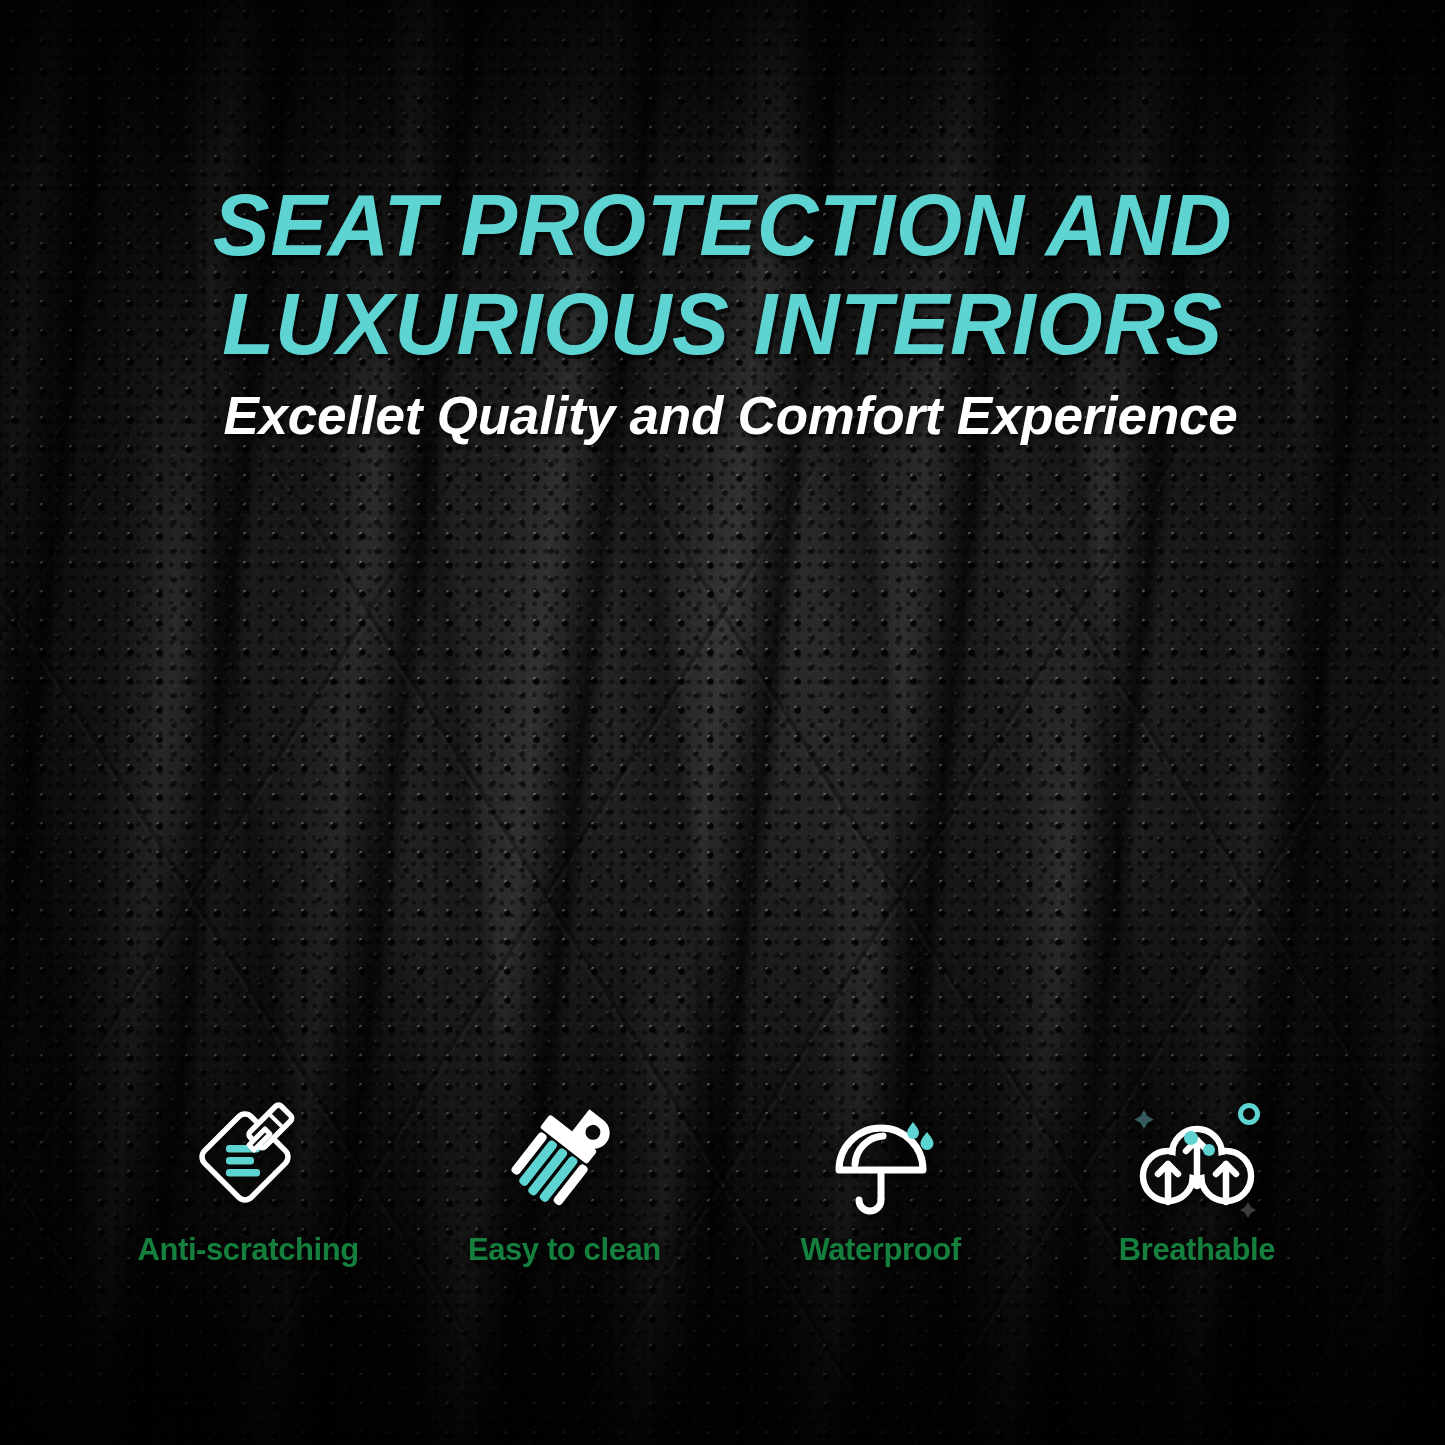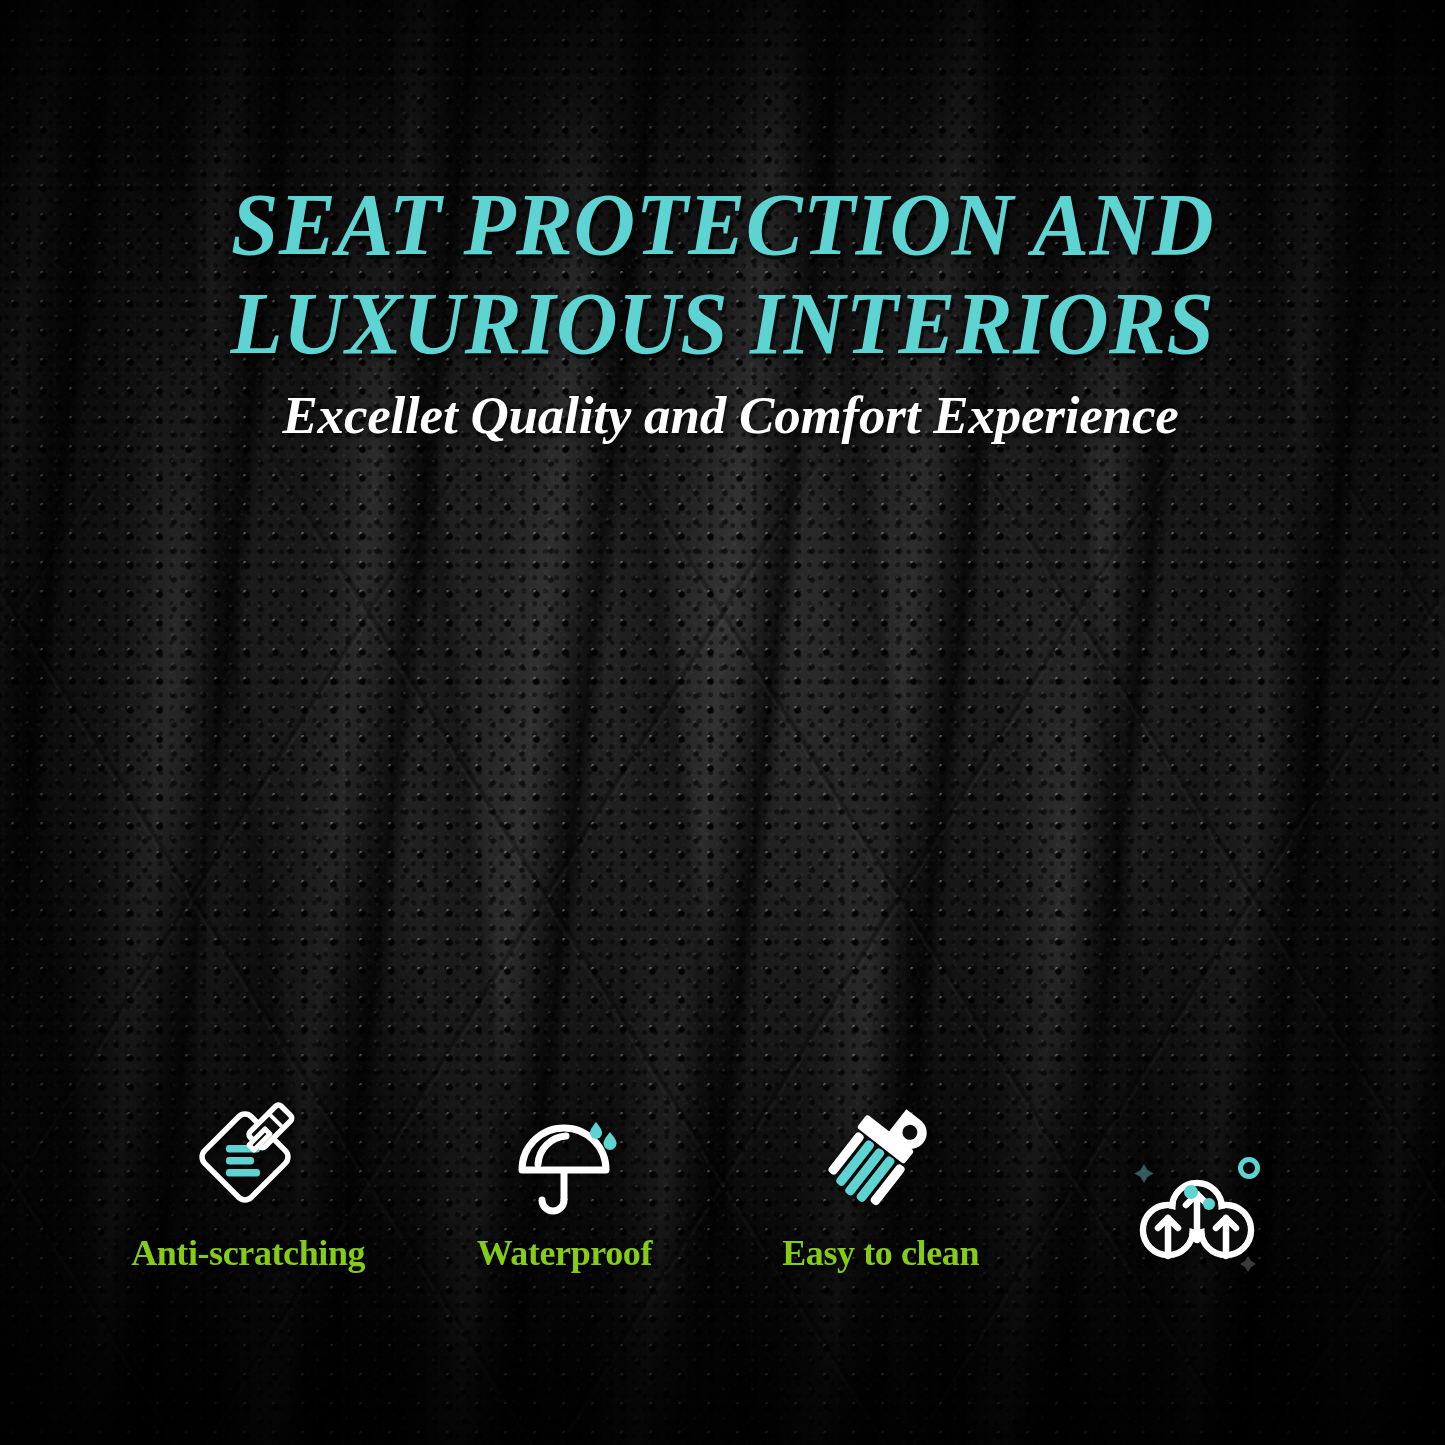--- a/index.html
+++ b/index.html
@@ -3,21 +3,21 @@
 <meta charset="utf-8">
 <style>
   html,body{margin:0;padding:0;background:#000;}
   *{box-sizing:border-box;}
 
   #stage{
     position:relative;
     width:1445px;height:1445px;
     overflow:hidden;
     background:#0a0a0a;
-    font-family:Liberation Serif, serif;
+    font-family:Liberation Sans, sans-serif;
   }
 
   
   .bg-layer{position:absolute;inset:0;}
 
   
   .bg-base{
     background:
       radial-gradient(ellipse 70% 55% at 50% 42%, #232323 0%, #161616 45%, #0b0b0b 78%, #050505 100%);
   }
@@ -156,23 +156,23 @@
   }
   .feature-icon{
     height:122px;
     display:flex;
     align-items:flex-end;
     justify-content:center;
     filter:drop-shadow(0 2px 6px rgba(0,0,0,.8));
   }
   .feature-label{
     margin-top:12px;
-    font-size:36px;
+    font-size:31px;
     font-weight:bold;
-    color:#84cc16;
+    color:#15803d;
     letter-spacing:-.4px;
     white-space:nowrap;
     text-shadow:1px 2px 6px rgba(0,0,0,.85);
     -webkit-user-select:none;user-select:none;
   }
 </style>
 </head>
 <body>
 
 <div id="stage">
@@ -211,59 +211,59 @@
 
           <path d="M63 47 L79 31 L84 36 L68 52 Z" stroke="#ffffff" stroke-width="5" stroke-linejoin="round" fill="#0d0d0d"></path>
         </svg>
       </div>
       <div class="feature-label">Anti-scratching</div>
     </div>
 
     <div class="feature">
       <div class="feature-icon">
         <svg width="124" height="122" viewBox="0 0 124 122" fill="none" aria-hidden="true">
-
-          <path d="M20 72 A42 42 0 0 1 104 72 Z" stroke="#ffffff" stroke-width="7" stroke-linejoin="round" fill="none"></path>
-
-          <path d="M36 66 A30 30 0 0 1 64 38" stroke="#ffffff" stroke-width="7" stroke-linecap="round" fill="none"></path>
-
-          <line x1="62" y1="72" x2="62" y2="102" stroke="#ffffff" stroke-width="7" stroke-linecap="butt"></line>
-
-          <path d="M62 102 A11 11 0 0 1 40 102" stroke="#ffffff" stroke-width="7" stroke-linecap="round" fill="none"></path>
-
-          <path d="M94 24 c4 5 6 8 6 11 a6 6 0 0 1 -12 0 c0 -3 2 -6 6 -11 z" fill="#5ED4D2"></path>
-          <path d="M108 34 c4.5 5.5 6.5 8.5 6.5 11.5 a6.5 6.5 0 0 1 -13 0 c0 -3 2 -6 6.5 -11.5 z" fill="#5ED4D2"></path>
-        </svg>
-      </div>
-      <div class="feature-label">Waterproof</div>
-    </div>
-
-    <div class="feature">
-      <div class="feature-icon">
-        <svg width="124" height="122" viewBox="0 0 124 122" fill="none" aria-hidden="true">
           <g transform="rotate(38 62 60)">
 
             <path d="M52 6 h18 a16 16 0 0 1 0 32 h-18 z" fill="#ffffff"></path>
             <circle cx="69" cy="22" r="7.5" fill="#0b0b0b"></circle>
 
             <rect x="24" y="34" width="60" height="17" rx="3" fill="#ffffff"></rect>
 
             <rect x="27" y="53" width="9.5" height="50" rx="4" fill="#ffffff"></rect>
             <rect x="40" y="53" width="9.5" height="54" rx="4" fill="#5ED4D2"></rect>
             <rect x="53" y="53" width="9.5" height="56" rx="4" fill="#5ED4D2"></rect>
             <rect x="66" y="53" width="9.5" height="54" rx="4" fill="#5ED4D2"></rect>
             <rect x="79" y="53" width="9.5" height="48" rx="4" fill="#ffffff"></rect>
           </g>
         </svg>
       </div>
       <div class="feature-label">Easy to clean</div>
     </div>
 
     <div class="feature">
       <div class="feature-icon">
+        <svg width="124" height="122" viewBox="0 0 124 122" fill="none" aria-hidden="true">
+
+          <path d="M20 72 A42 42 0 0 1 104 72 Z" stroke="#ffffff" stroke-width="7" stroke-linejoin="round" fill="none"></path>
+
+          <path d="M36 66 A30 30 0 0 1 64 38" stroke="#ffffff" stroke-width="7" stroke-linecap="round" fill="none"></path>
+
+          <line x1="62" y1="72" x2="62" y2="102" stroke="#ffffff" stroke-width="7" stroke-linecap="butt"></line>
+
+          <path d="M62 102 A11 11 0 0 1 40 102" stroke="#ffffff" stroke-width="7" stroke-linecap="round" fill="none"></path>
+
+          <path d="M94 24 c4 5 6 8 6 11 a6 6 0 0 1 -12 0 c0 -3 2 -6 6 -11 z" fill="#5ED4D2"></path>
+          <path d="M108 34 c4.5 5.5 6.5 8.5 6.5 11.5 a6.5 6.5 0 0 1 -13 0 c0 -3 2 -6 6.5 -11.5 z" fill="#5ED4D2"></path>
+        </svg>
+      </div>
+      <div class="feature-label">Waterproof</div>
+    </div>
+
+    <div class="feature">
+      <div class="feature-icon">
         <svg width="134" height="122" viewBox="0 0 134 122" fill="none" aria-hidden="true">
 
           <circle cx="38" cy="78" r="25" stroke="#ffffff" stroke-width="6.5" fill="none"></circle>
           <circle cx="67" cy="56" r="25" stroke="#ffffff" stroke-width="6.5" fill="none"></circle>
           <circle cx="96" cy="78" r="25" stroke="#ffffff" stroke-width="6.5" fill="none"></circle>
 
           <circle cx="38" cy="78" r="21.5" fill="#0b0b0b"></circle>
           <circle cx="67" cy="56" r="21.5" fill="#0b0b0b"></circle>
           <circle cx="96" cy="78" r="21.5" fill="#0b0b0b"></circle>
 
@@ -275,16 +275,17 @@
 
           <circle cx="61" cy="40" r="7" fill="#5ED4D2"></circle>
           <circle cx="79" cy="52" r="6" fill="#5ED4D2"></circle>
 
           <circle cx="119" cy="16" r="8.5" stroke="#5ED4D2" stroke-width="5" fill="none"></circle>
 
           <path d="M14 12 l3.5 6 6 3.5 -6 3.5 -3.5 6 -3.5 -6 -6 -3.5 6 -3.5 z" fill="#3d6a6c" opacity=".85"></path>
           <path d="M118 104 l3 5 5 3 -5 3 -3 5 -3 -5 -5 -3 5 -3 z" fill="#4a4a4a" opacity=".8"></path>
         </svg>
       </div>
+      <div class="feature-label">Breathable</div>
     </div>
 
   </div>
 </div>
 
 </body></html>

